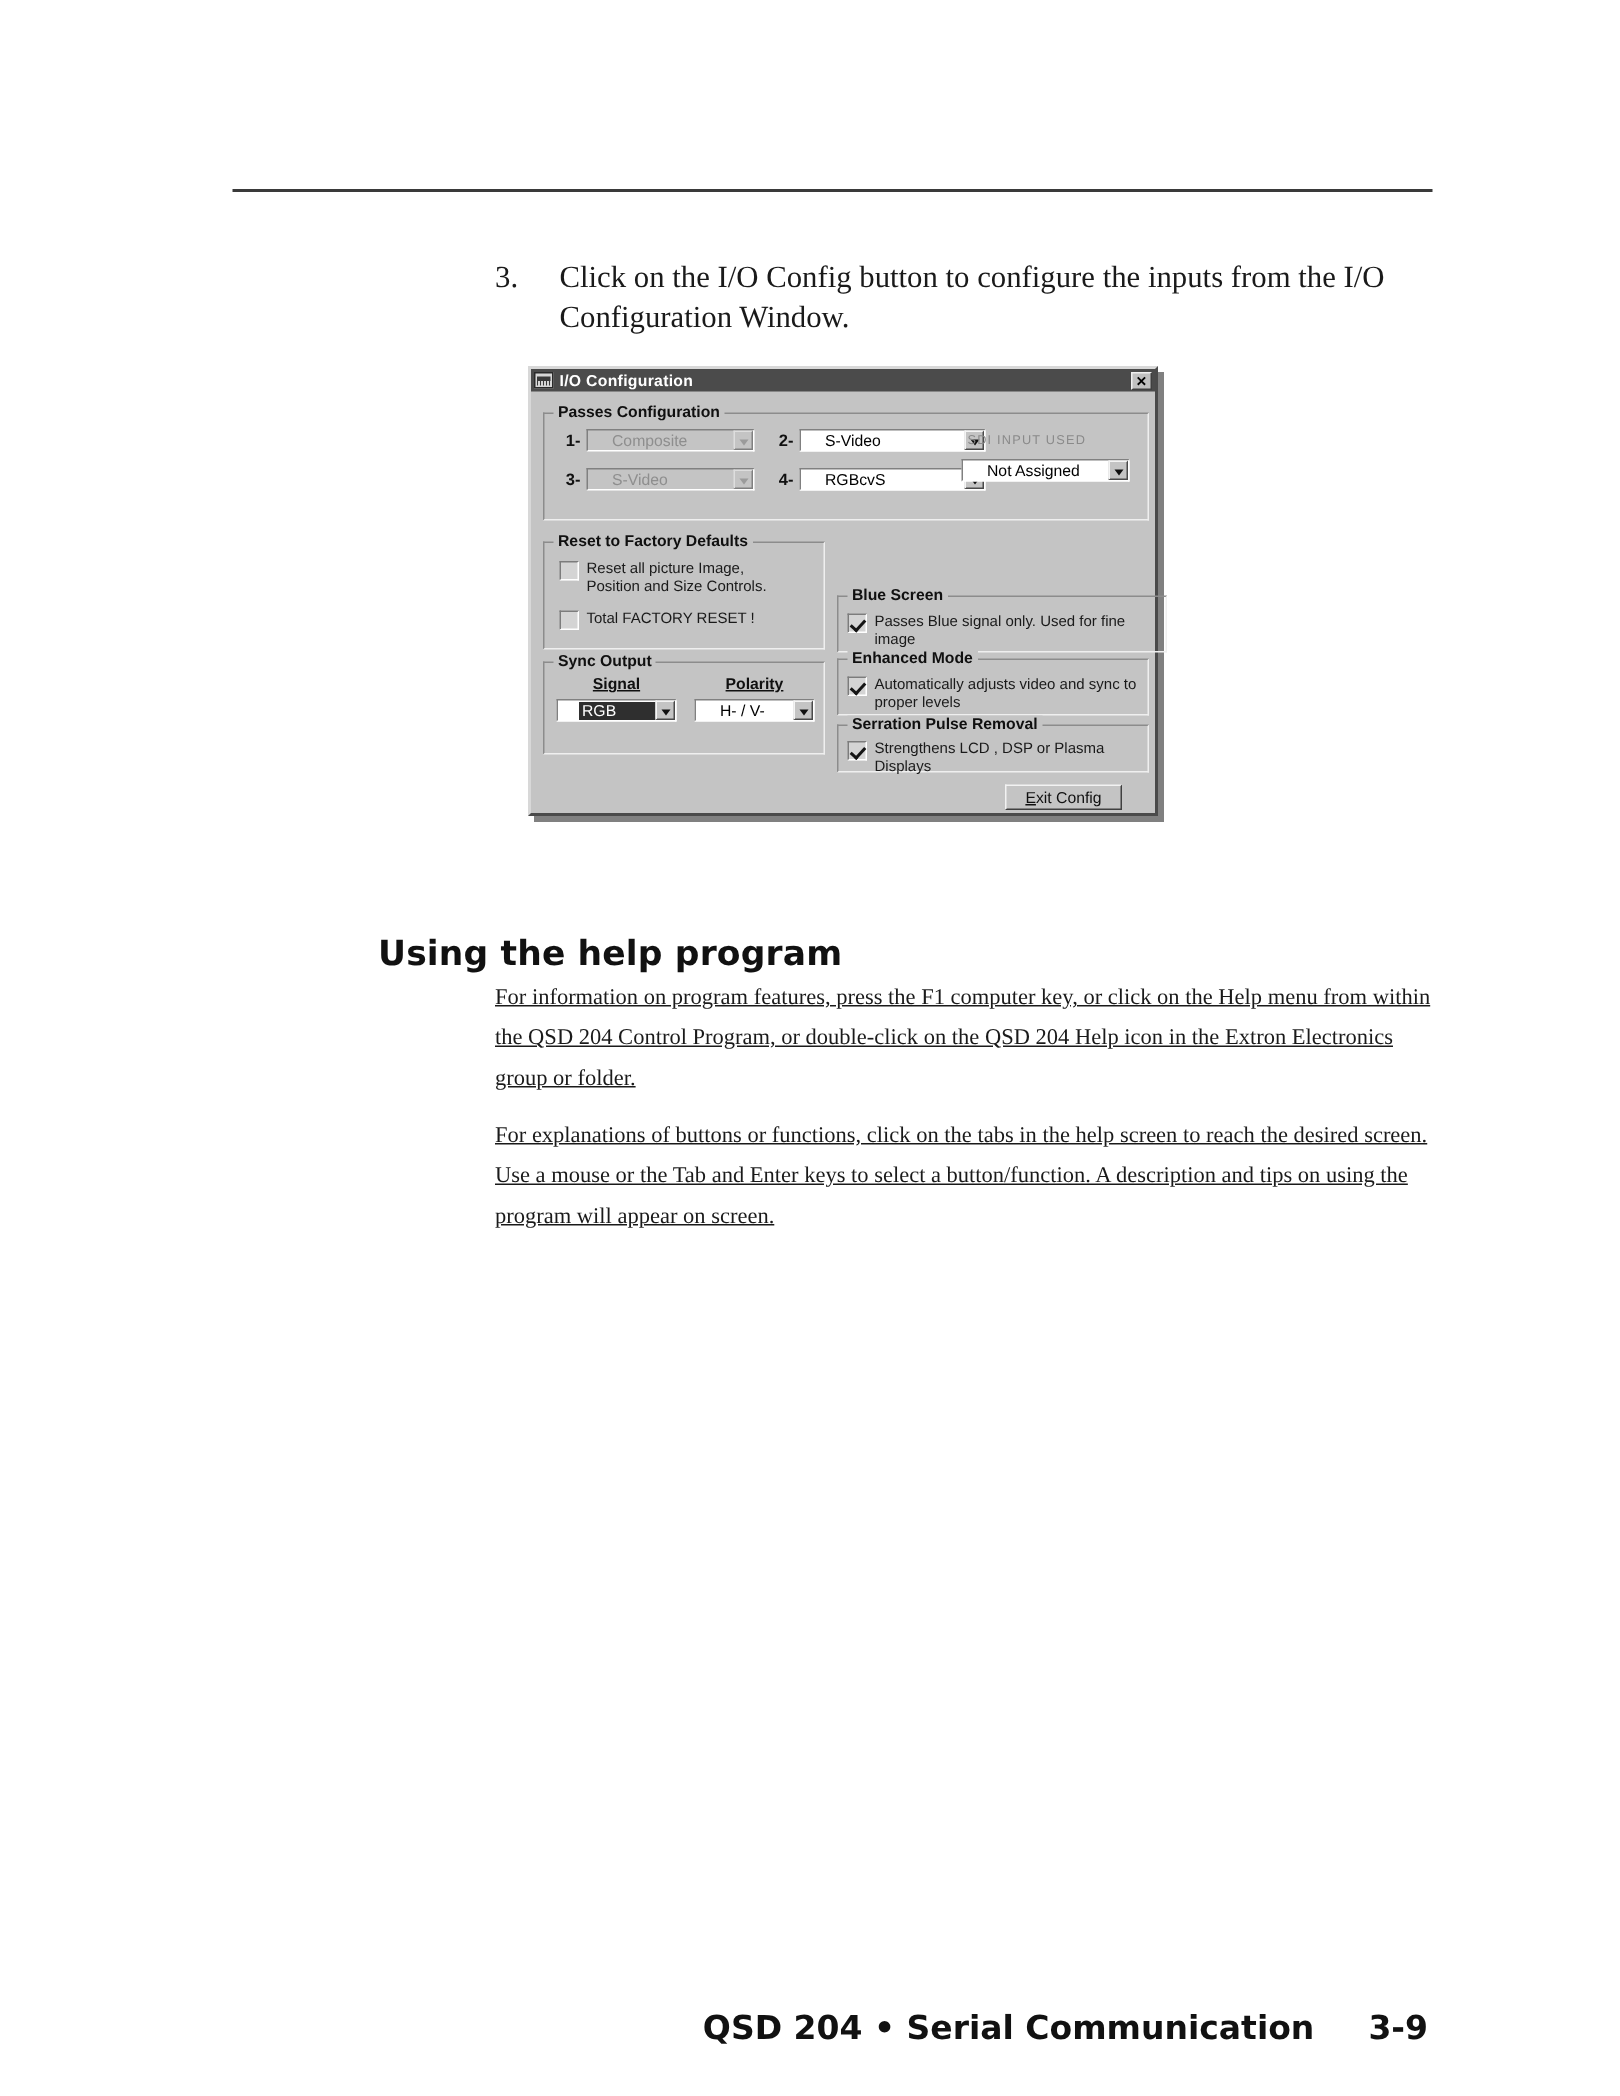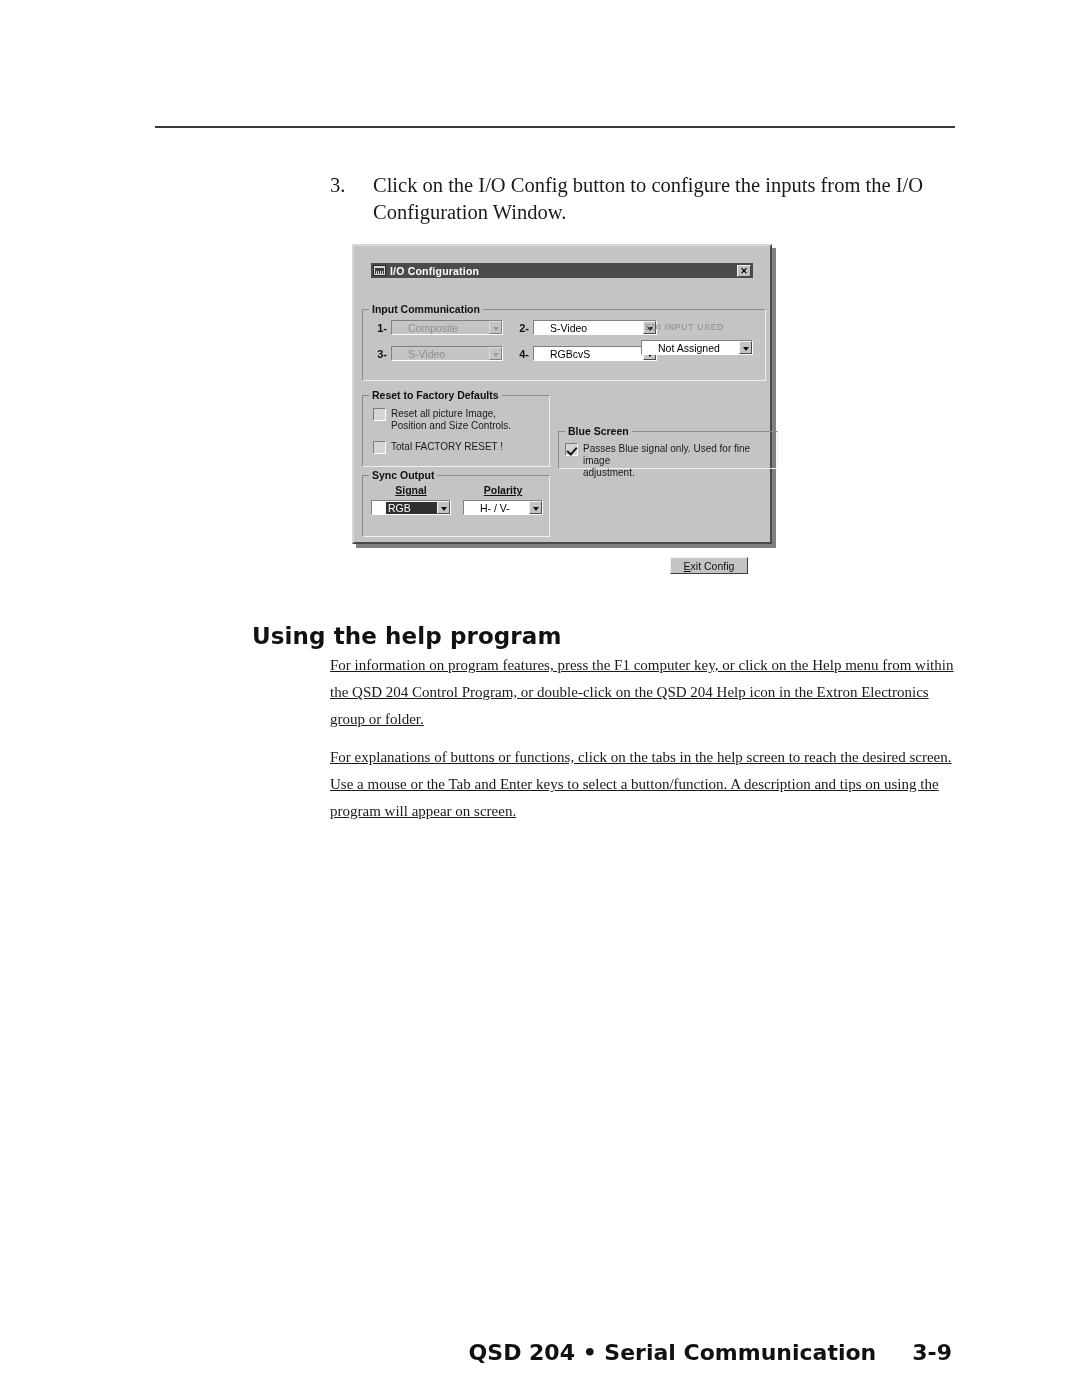--- a/index.html
+++ b/index.html
@@ -63,21 +63,21 @@
     height: 300px;
     background: #c4c4c4;
     border: 2px solid #d8d8d8;
     border-right-color: #4a4a4a;
     border-bottom-color: #4a4a4a;
     box-sizing: border-box;
     font-family: "Liberation Sans", sans-serif;
   }
   .titlebar {
     height: 15px;
-    margin: 17px;
+    margin: 0;
     background: #4b4b4b;
     display: flex;
     align-items: center;
     padding: 0 2px;
   }
   .title-icon {
     width: 13px;
     height: 11px;
     background: #d6d6d6;
     border: 1px solid #2a2a2a;
@@ -376,21 +376,21 @@
 
   <div class="titlebar">
     <span class="title-icon"></span>
     <span class="title-text">I/O Configuration</span>
     <span class="title-close">✕</span>
   </div>
 
   <div class="dialog-body">
 
     <div class="group" id="grp-input">
-      <span class="legend">Input Communication</span>
+      <span class="legend">Passes Configuration</span>
 
       <div class="input-row" id="in1">
         <span class="in-label">1-</span>
         <span class="combo disabled">
           <span class="val">Composite</span>
           <span class="arrow"></span>
         </span>
       </div>
 
       <div class="input-row" id="in2">
@@ -458,21 +458,36 @@
 
     <div class="group" id="grp-blue">
       <span class="legend">Blue Screen</span>
       <div class="cbrow" id="cb-blue">
         <span class="cbox checked"></span>
         <span class="cbtext">Passes Blue signal only. Used for fine image
 adjustment.</span>
       </div>
     </div>
 
-
+    <div class="group" id="grp-enh">
+      <span class="legend">Enhanced Mode</span>
+      <div class="cbrow" id="cb-enh">
+        <span class="cbox checked"></span>
+        <span class="cbtext">Automatically adjusts video and sync to
+proper levels</span>
+      </div>
+    </div>
+
+    <div class="group" id="grp-serr">
+      <span class="legend">Serration Pulse Removal</span>
+      <div class="cbrow" id="cb-serr">
+        <span class="cbox checked"></span>
+        <span class="cbtext">Strengthens LCD , DSP or Plasma  Displays</span>
+      </div>
+    </div>
 
     <div class="exitbtn">
       <u>E</u>
         <span>xit Config</span>
     </div>
 
   </div>
 </div>
 
 <div class="section-heading">Using the help program</div>

